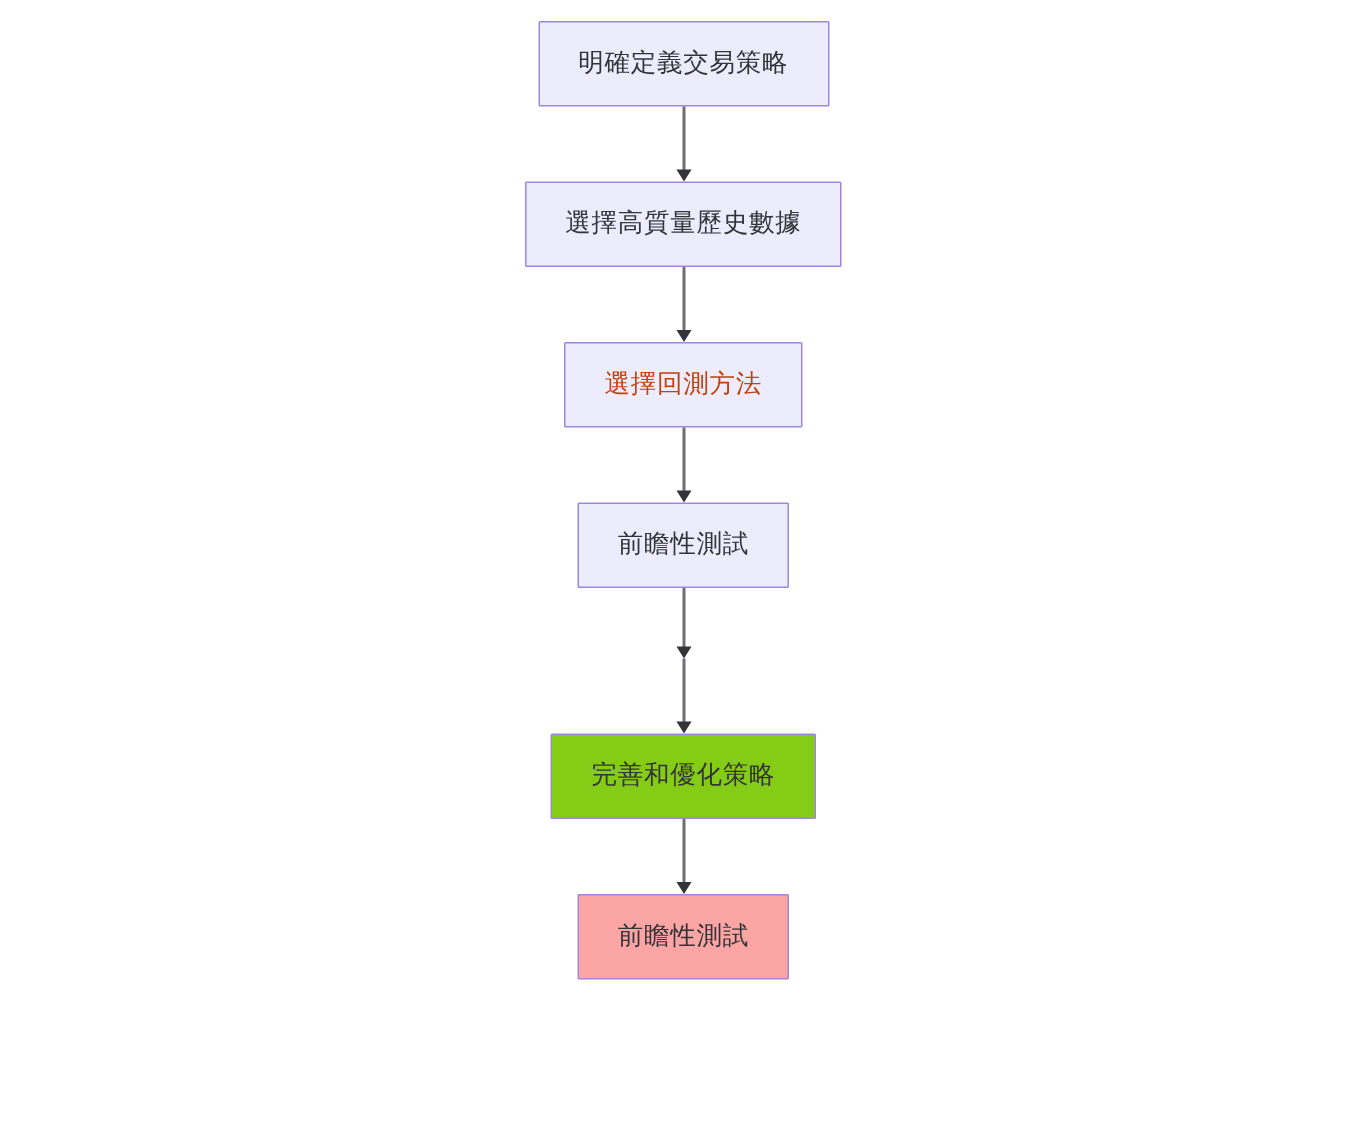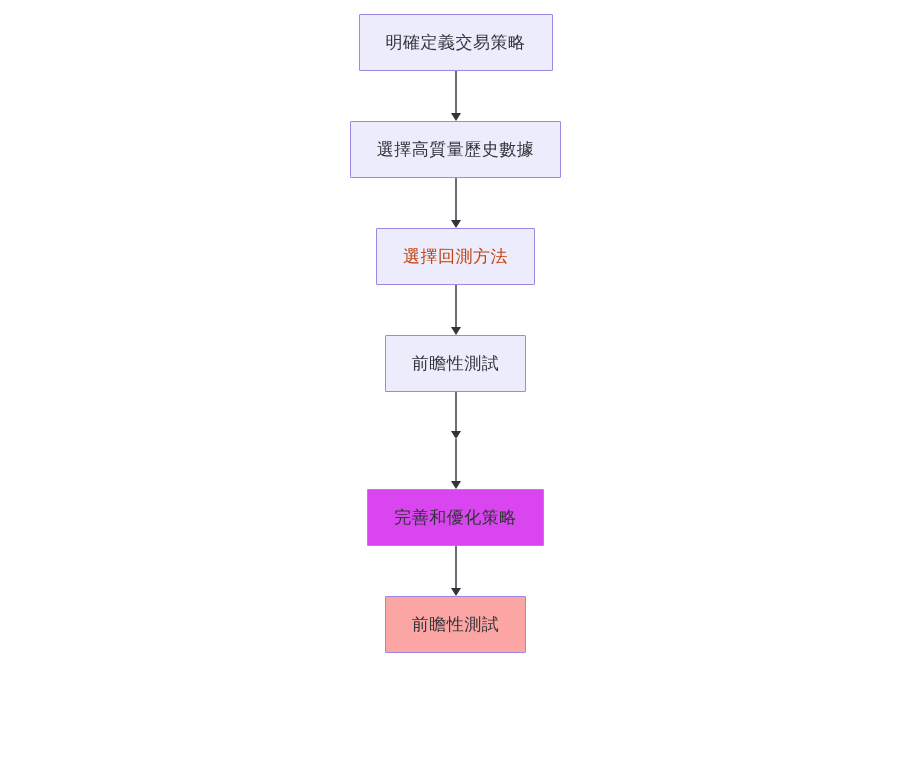--- a/index.html
+++ b/index.html
@@ -136,21 +136,21 @@
       <div class="connector-head" style="border-top-color: rgb(51, 51, 56);"></div>
     </div>
 
 
     <div class="connector gap-a">
       <div class="connector-shaft" style="background: rgb(110, 110, 120);"></div>
       <div class="connector-head" style="border-top-color: rgb(51, 51, 56);"></div>
     </div>
 
     <div class="flow-step">
-      <div class="node-box" style="background: #d946ef; border-color: rgb(159, 134, 224);">
+      <div class="node-box" style="background: #84cc16; border-color: rgb(159, 134, 224);">
         <span class="node-label" style="color: rgb(51, 51, 56);">完善和優化策略</span>
       </div>
     </div>
 
     <div class="connector gap-a">
       <div class="connector-shaft" style="background: rgb(110, 110, 120);"></div>
       <div class="connector-head" style="border-top-color: rgb(51, 51, 56);"></div>
     </div>
 
     <div class="flow-step">

